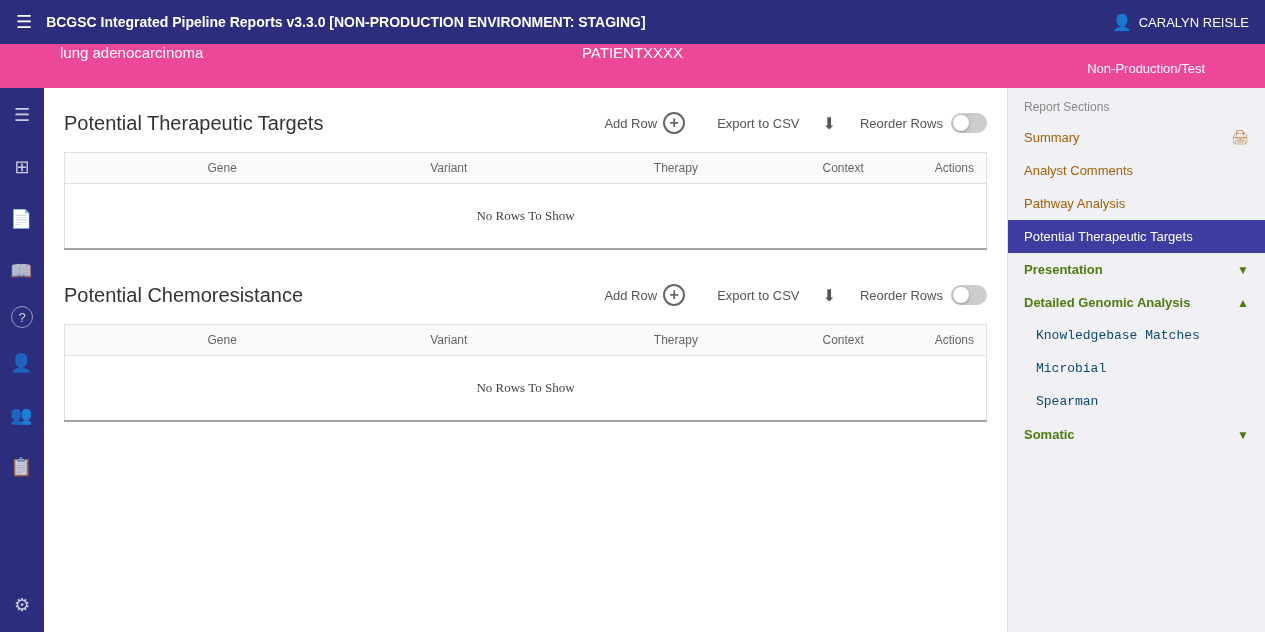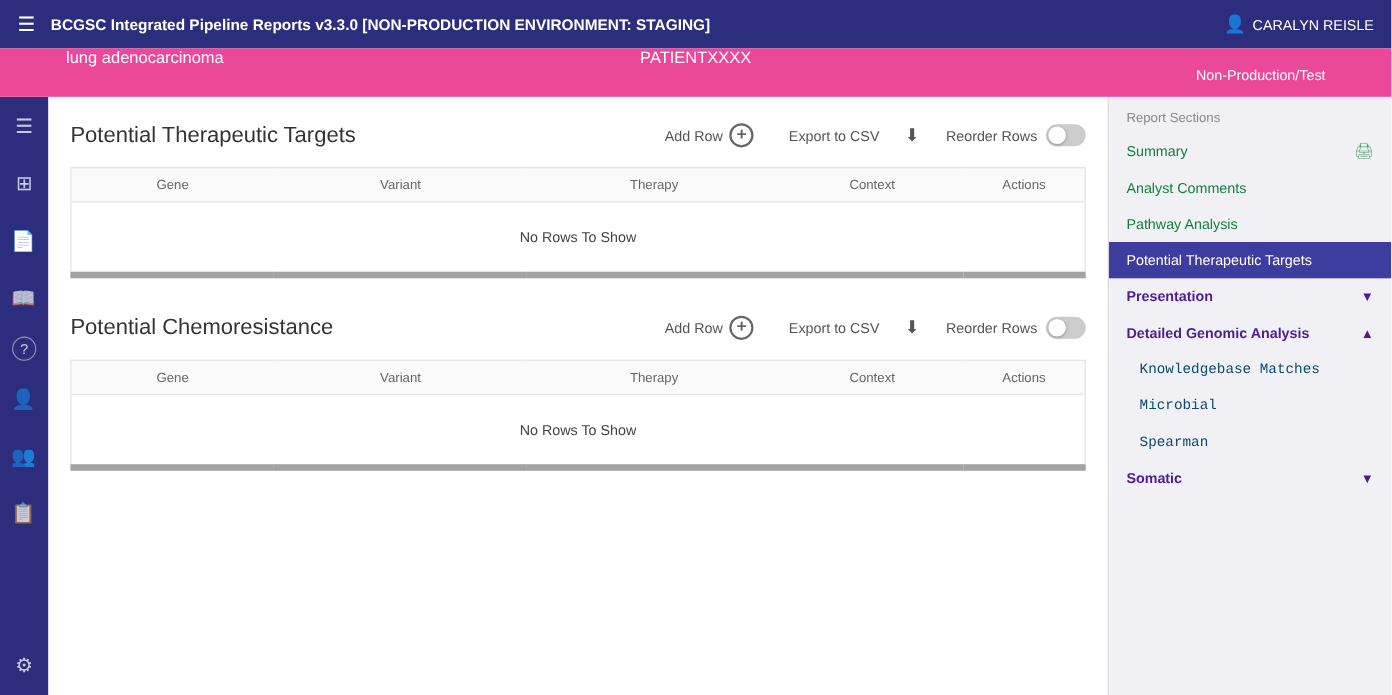--- a/index.html
+++ b/index.html
@@ -156,32 +156,33 @@
       box-shadow: 0 1px 3px rgba(0,0,0,0.3);
     }
 
     
     .data-table {
       width: 100%;
       border-collapse: collapse;
       border: 1px solid #e0e0e0;
     }
     .data-table th {
-      text-align: center;
+      text-align: right;
       padding: 8px 12px;
       font-size: 12px;
       font-weight: 500;
       color: #666;
       border-bottom: 1px solid #e0e0e0;
       background: #fafafa;
     }
     .data-table td {
       padding: 8px 12px;
       color: #444;
-      border-bottom: 6px solid #a3a3a3;
+      border-bottom: 2px solid #a3a3a3;
+      font-family: Liberation Serif, serif;
     }
     .no-rows-cell {
       text-align: center;
       padding: 24px !important;
       color: #666;
       font-size: 13px;
     }
 
     
     .col-gene { width: 20%; }
@@ -204,41 +205,41 @@
       padding: 12px 16px 6px;
       font-weight: 500;
       text-transform: none;
     }
     .right-sidebar .nav-item {
       display: flex;
       align-items: center;
       justify-content: space-between;
       padding: 9px 16px;
       cursor: pointer;
-      color: #15803d;
+      color: #a16207;
       font-size: 13px;
     }
     .right-sidebar .nav-item.active {
       background: #3d3da0;
       color: white;
     }
     .right-sidebar .nav-item.indent {
       padding-left: 28px;
       font-size: 13px;
       color: #0c4a6e;
       font-family: Liberation Mono, monospace;
     }
     .right-sidebar .nav-item .print-icon { font-size: 14px; opacity: 0.7; }
     .right-sidebar .nav-group-header {
       display: flex;
       align-items: center;
       justify-content: space-between;
       padding: 9px 16px;
       cursor: pointer;
-      color: #4c1d95;
+      color: #4d7c0f;
       font-size: 13px;
       font-weight: 600;
     }
     .right-sidebar .chevron { font-size: 12px; }
   </style>
 </head>
 <body>
 
 <div class="top-nav">
   <span class="menu-icon">☰</span>

